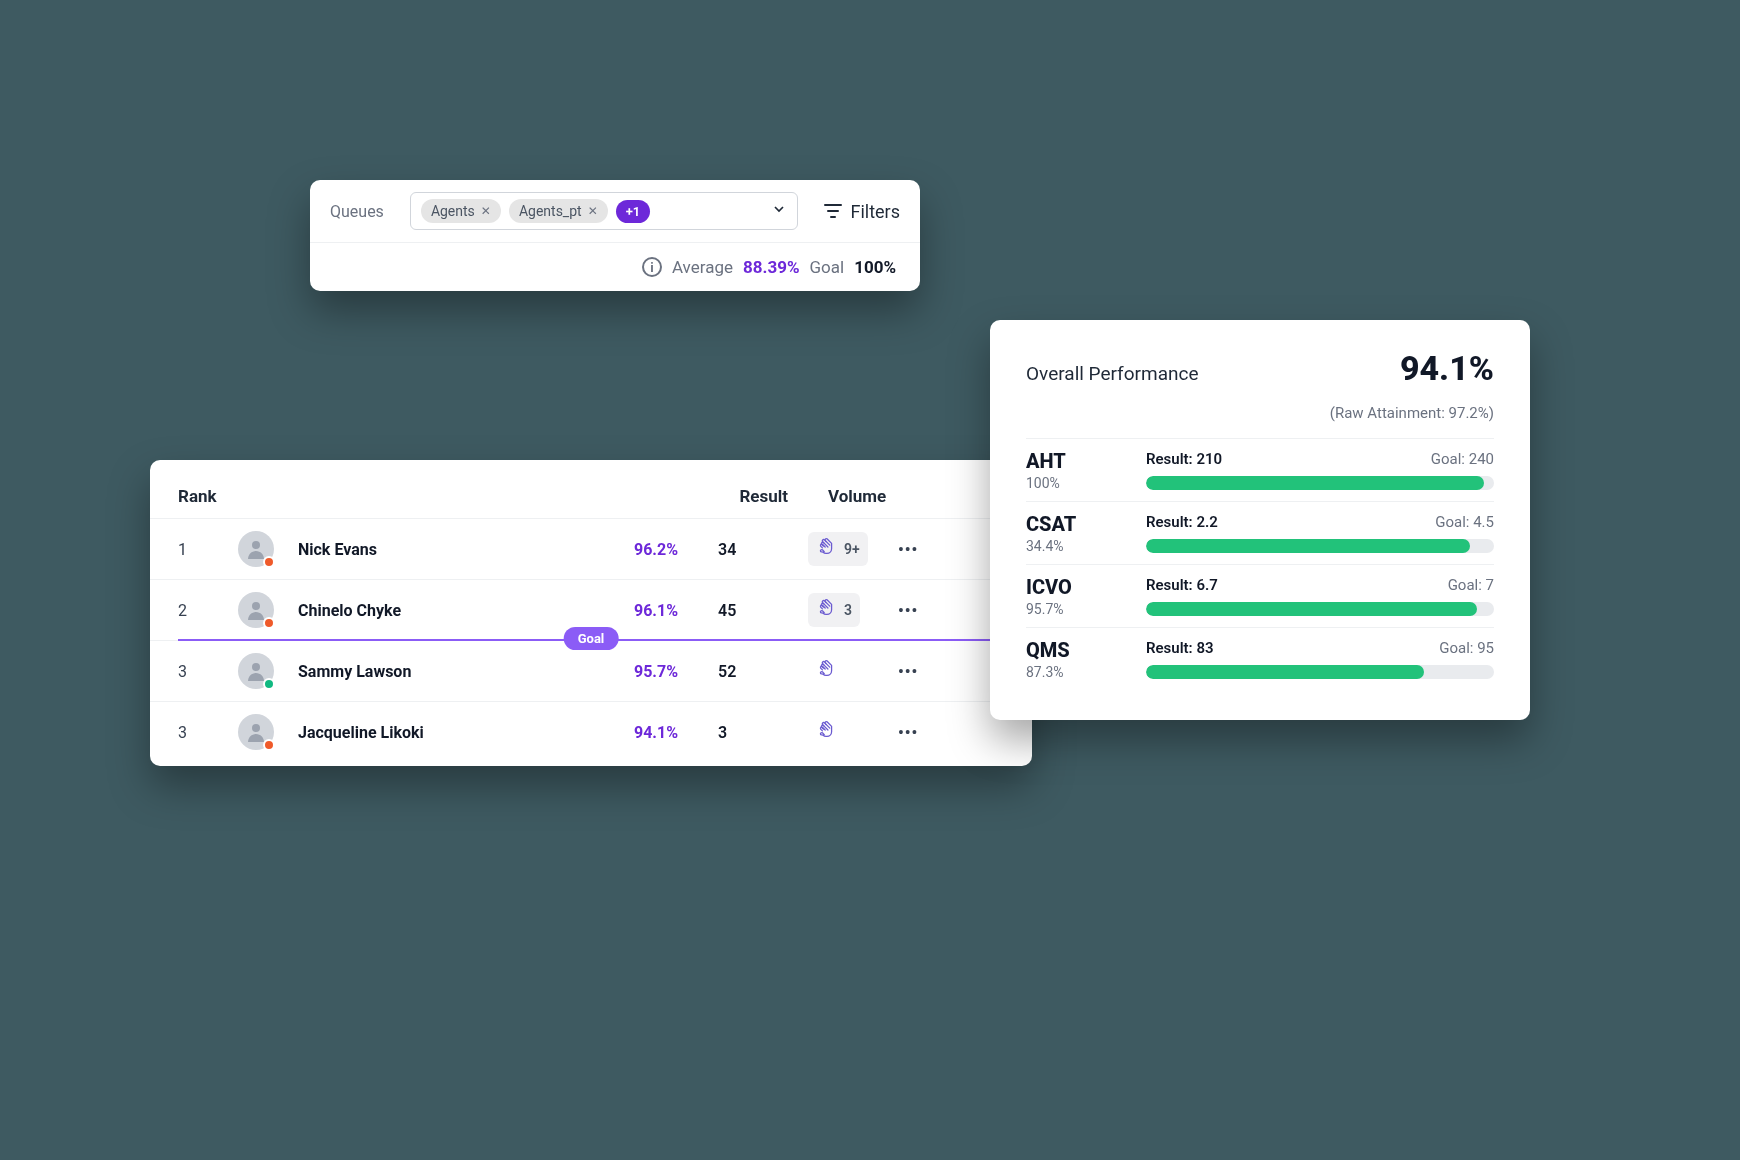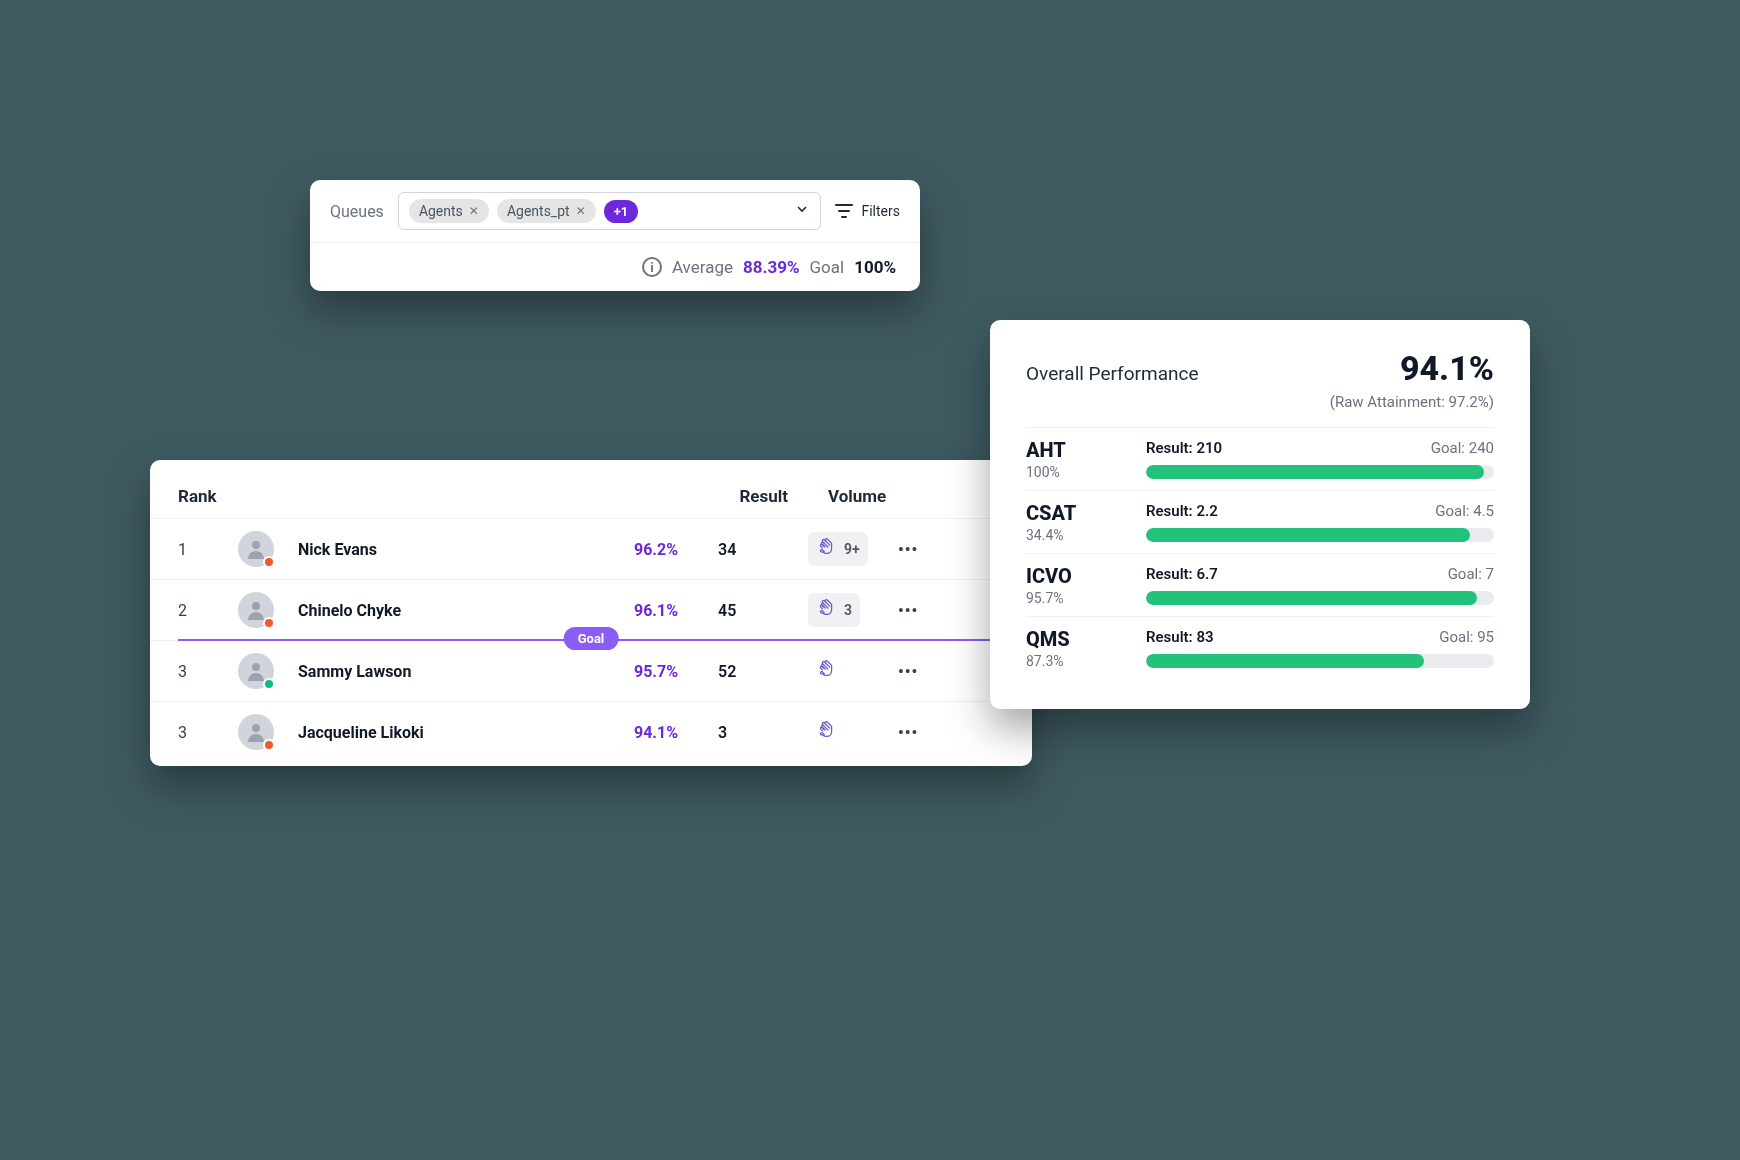--- a/index.html
+++ b/index.html
@@ -14,21 +14,21 @@
   .card {
     background: #ffffff;
     border-radius: 10px;
     box-shadow: 0 20px 40px rgba(0,0,0,0.35);
     position: absolute;
   }
 
   
   .filter-card { top: 180px; left: 310px; width: 610px; }
   .filter-row {
-    display: flex; align-items: center; gap: 14px;
+    display: flex; align-items: center; gap: 26px;
     padding: 12px 20px;
   }
   .queues-label { color: #6b7280; font-size: 16px; }
   .queue-input {
     display: flex; align-items: center; gap: 8px;
     border: 1px solid #d1d5db; border-radius: 6px;
     padding: 6px 10px; flex: 1;
   }
   .chip {
     display: inline-flex; align-items: center; gap: 6px;
@@ -36,21 +36,21 @@
     padding: 4px 10px; font-size: 14px; color: #4b5563;
   }
   .chip-x { font-size: 12px; color: #6b7280; cursor: pointer; }
   .chip-count {
     background: #6d28d9; color: #fff; border-radius: 14px;
     padding: 4px 10px; font-size: 13px; font-weight: 600;
   }
   .chevron { margin-left: auto; color:#1f2937; }
   .filters-btn {
     display: flex; align-items: center; gap: 8px;
-    font-size: 14px; color: #1f2937; cursor: pointer;
+    font-size: 18px; color: #1f2937; cursor: pointer;
   }
   .filter-icon { width: 18px; height: 14px; position: relative; }
   .filter-icon span {
     position: absolute; left: 0; right: 0; height: 2px;
     background: #1f2937; border-radius: 1px;
   }
   .filter-icon span:nth-child(1){ top:0; }
   .filter-icon span:nth-child(2){ top:6px; left:3px; right:3px; }
   .filter-icon span:nth-child(3){ top:12px; left:6px; right:6px; }
 
@@ -123,21 +123,21 @@
     padding: 4px 14px; border-radius: 14px;
   }
 
   
   .perf-card { top: 320px; left: 990px; width: 540px; padding: 28px 36px 30px 36px; }
   .perf-header {
     display:flex; justify-content:space-between; align-items: baseline;
   }
   .perf-title { font-size: 19px; color:#1f2937; }
   .perf-score { font-size: 34px; font-weight:800; color:#111827; }
-  .perf-sub { text-align:right; color:#6b7280; font-size:15px; margin-top:5px; margin-bottom: 16px;}
+  .perf-sub { text-align:right; color:#6b7280; font-size:15px; margin-top:16px; margin-bottom: 16px;}
   .metric-row {
     display:grid;
     grid-template-columns: 110px 1fr;
     column-gap: 10px;
     padding: 10px 0;
     border-top: 1px solid #eef0f2;
     align-items: center;
   }
   .metric-row:first-of-type { border-top: 1px solid #eef0f2; }
   .metric-label { font-size: 20px; font-weight: 800; color:#111827; }

